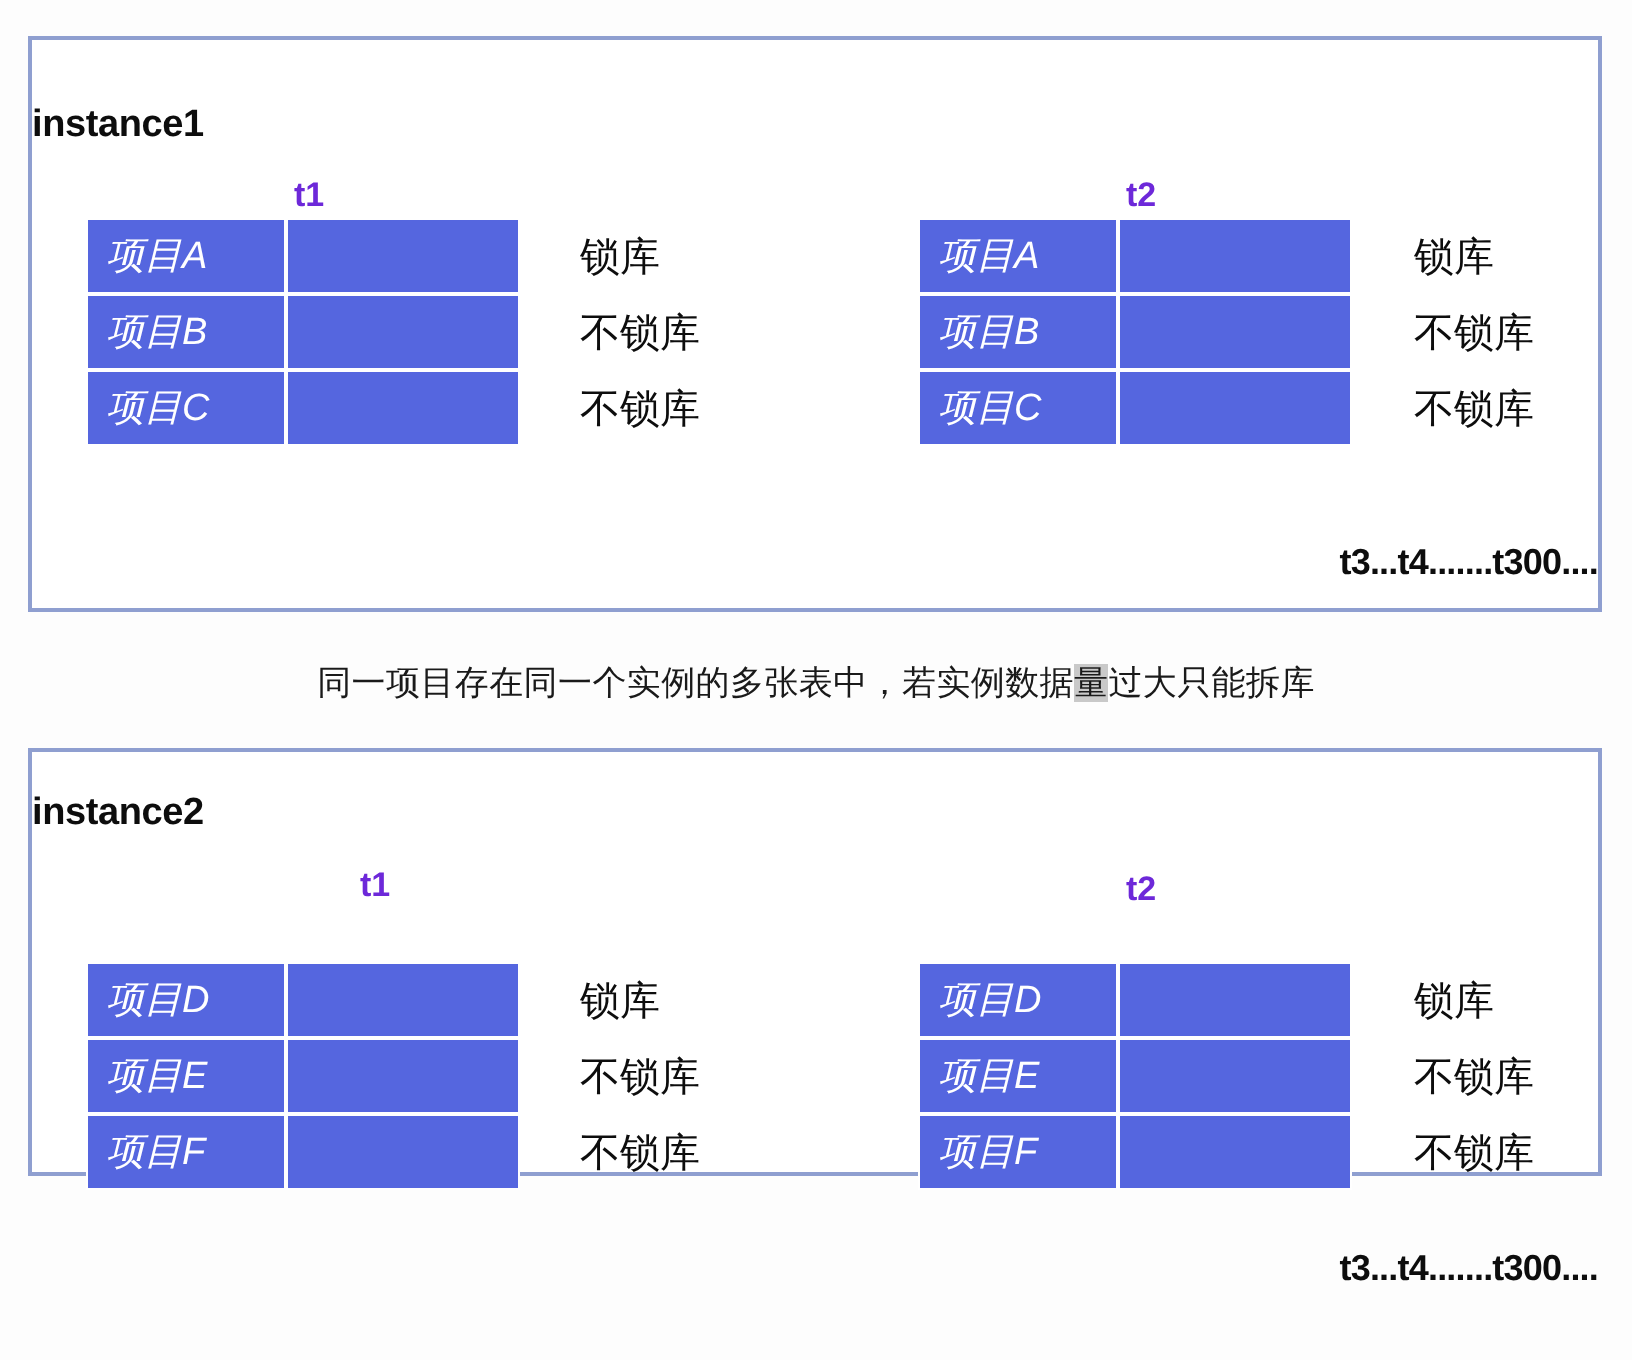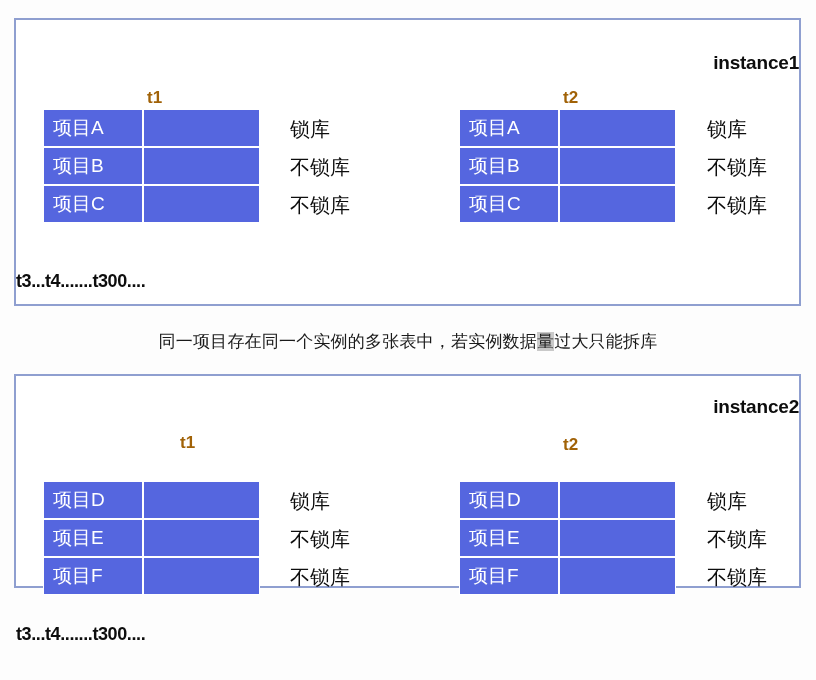--- a/index.html
+++ b/index.html
@@ -41,36 +41,36 @@
     top: 374px;
     height: 214px;
   }
 
   
   .instance-title {
     position: absolute;
     top: 32px;
     left: 0;
     width: 100%;
-    text-align: right;
+    text-align: left;
     font-size: 19px;
     font-weight: bold;
     letter-spacing: -0.2px;
     color: #0d0d0d;
   }
   #panel-2 .instance-title {
     top: 20px;
   }
 
   
   .table-heading {
     position: absolute;
     font-size: 17px;
     font-weight: bold;
-    color: #a16207;
+    color: #6d28d9;
   }
 
   
   .db-table {
     position: absolute;
     border-collapse: separate;
     border-spacing: 0;
     table-layout: fixed;
   }
   .db-table td {
@@ -80,20 +80,21 @@
     box-sizing: border-box;
     padding: 0;
     vertical-align: middle;
   }
   .db-table td.cell-label {
     color: #ffffff;
     font-size: 19px;
     padding-left: 9px;
     letter-spacing: 0px;
     white-space: nowrap;
+    font-style: italic;
   }
   .db-table td.cell-blank {
     
   }
 
   
   .status-col {
     position: absolute;
     margin-left: 20px;
   }
@@ -103,21 +104,21 @@
     font-size: 20px;
     color: #0d0d0d;
     white-space: nowrap;
   }
 
   
   .tables-ellipsis {
     position: absolute;
     left: 0;
     width: 100%;
-    text-align: left;
+    text-align: right;
     font-size: 18px;
     font-weight: bold;
     letter-spacing: -0.4px;
     color: #0d0d0d;
   }
 
   
   #caption {
     position: absolute;
     top: 330px;

